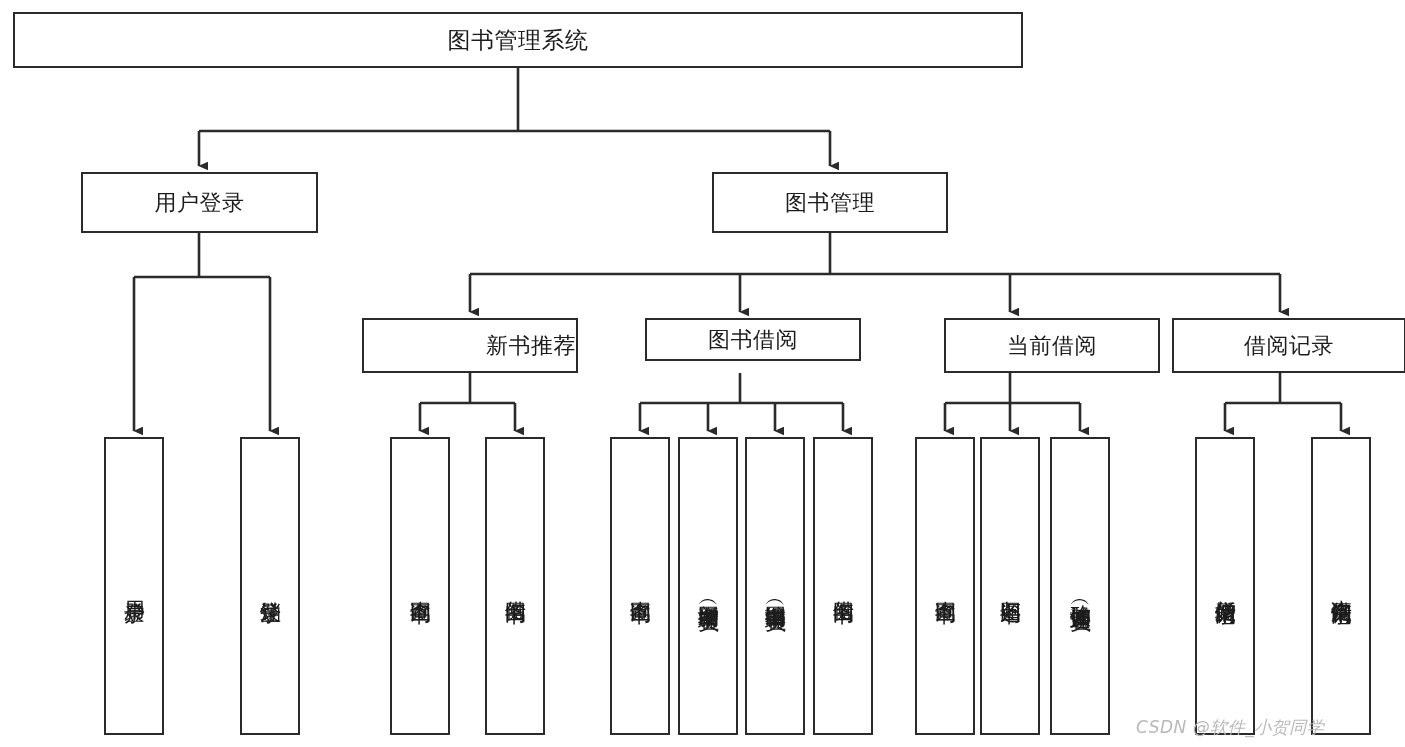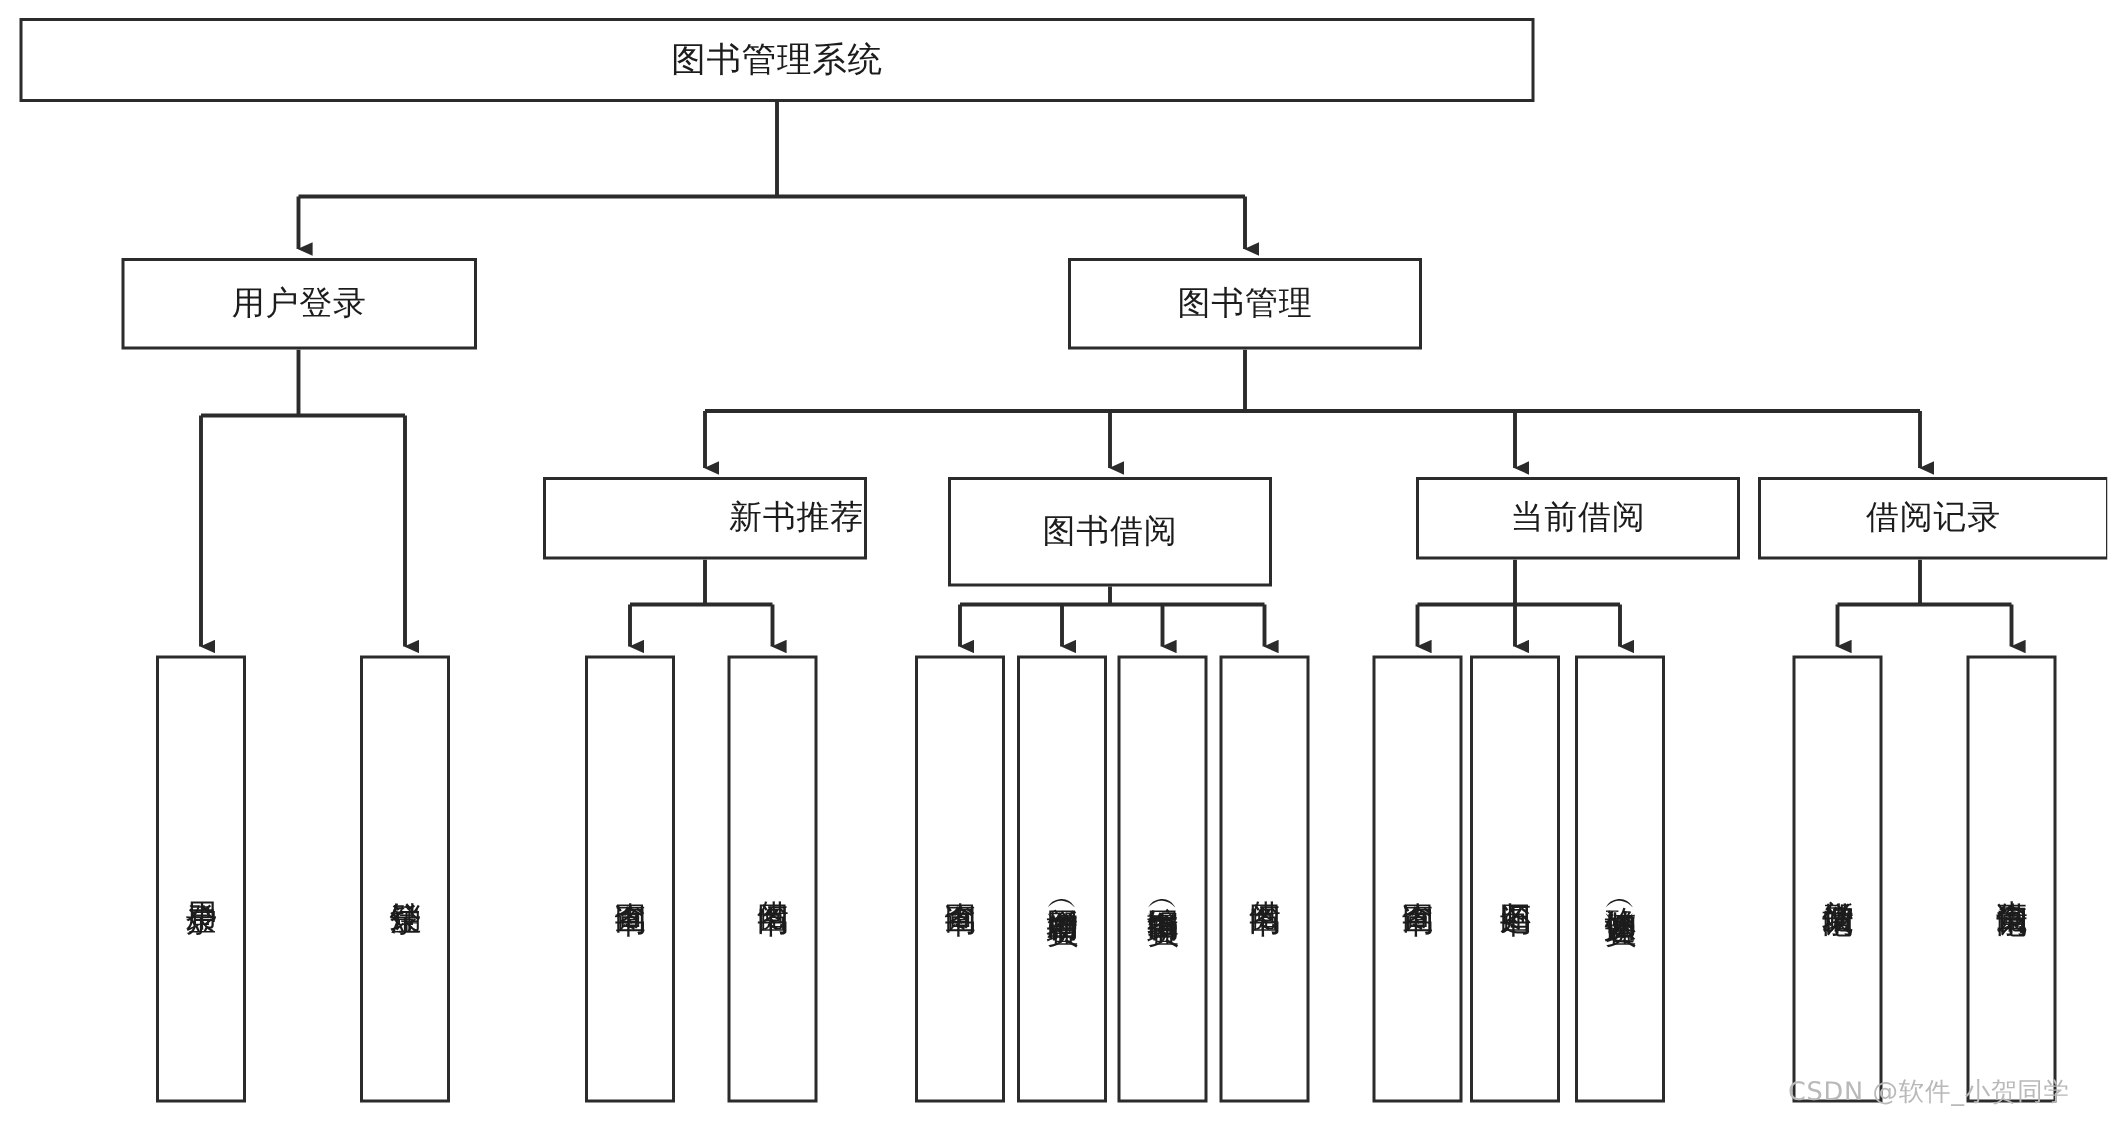--- a/index.html
+++ b/index.html
@@ -139,21 +139,21 @@
   </div>
 
   <div class="node lvl2" style="left:712px; top:172px; width:236px; height:61px;">
     <span class="node-label">图书管理</span>
   </div>
 
   <div class="node lvl3" style="left:362px; top:318px; width:216px; height:55px;justify-content:flex-end;">
     <span class="node-label">新书推荐</span>
   </div>
 
-  <div class="node lvl3" style="left:632px; top:318px; width:216px; height:73px;">
+  <div class="node lvl3" style="left:645px; top:318px; width:216px; height:43px;">
     <span class="node-label">图书借阅</span>
   </div>
 
   <div class="node lvl3" style="left:944px; top:318px; width:216px; height:55px;">
     <span class="node-label">当前借阅</span>
   </div>
 
   <div class="node lvl3" style="left:1172px; top:318px; width:234px; height:55px;">
     <span class="node-label">借阅记录</span>
   </div>
@@ -203,15 +203,15 @@
   </div>
 
   <div class="node leaf" style="left:1195px; top:437px; width:60px; height:298px;">
     <span class="node-label">新增借阅记录</span>
   </div>
 
   <div class="node leaf" style="left:1311px; top:437px; width:60px; height:298px;">
     <span class="node-label">查询借阅记录</span>
   </div>
 
-  <div class="watermark" style="left:1192px; top:716px;">CSDN @软件_小贺同学</div>
+  <div class="watermark" style="left:1136px; top:716px;font-style:italic;">CSDN @软件_小贺同学</div>
 
 </div>
 
 </body></html>

